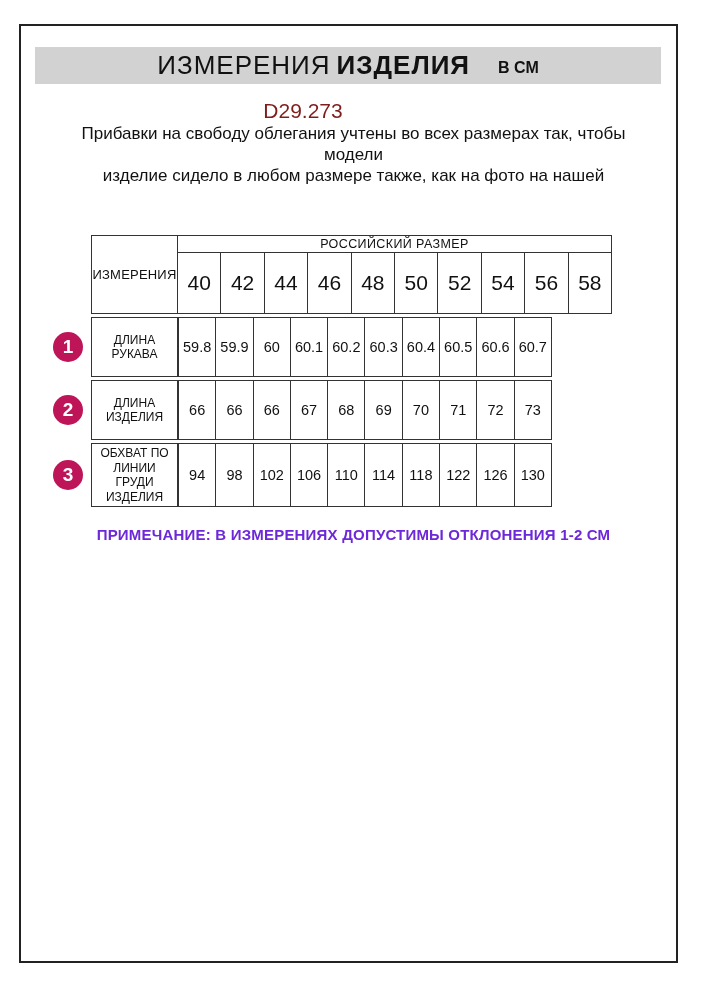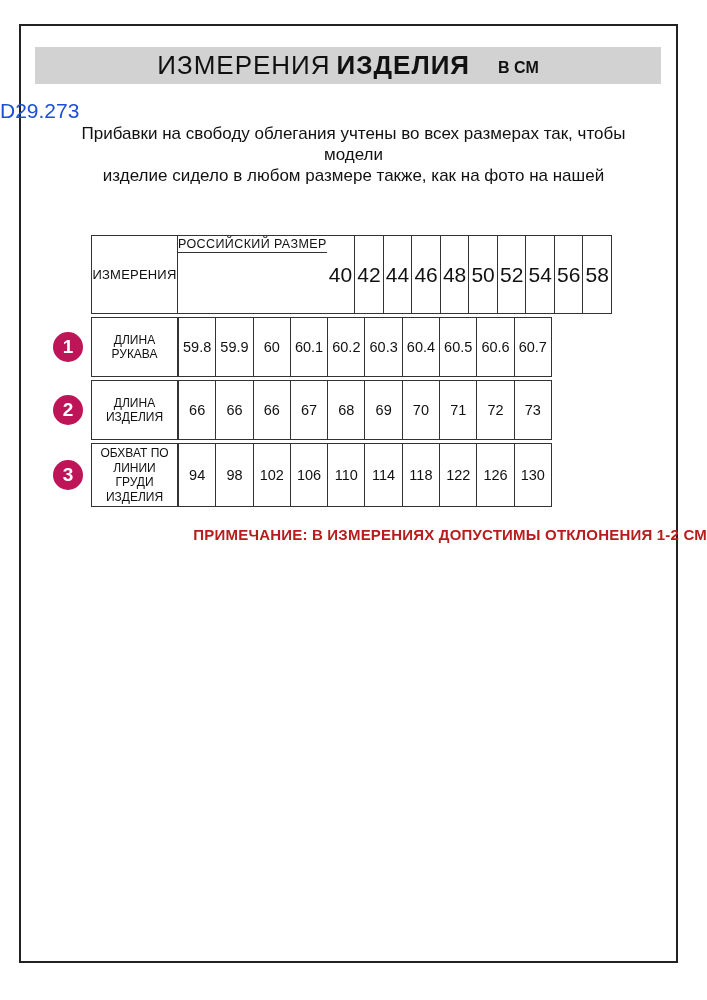--- a/index.html
+++ b/index.html
@@ -13,37 +13,37 @@
     border:2px solid #222;background:#fff;
   }
   .title-bar{
     position:absolute;left:35px;top:47px;width:626px;height:37px;
     background:#d2d2d2;display:flex;align-items:center;justify-content:center;
   }
   .title-normal{font-size:26px;font-weight:normal;letter-spacing:1px;}
   .title-bold{font-size:26px;font-weight:bold;letter-spacing:1px;margin-left:6px;}
   .title-unit{font-size:16px;font-weight:bold;margin-left:28px;position:relative;top:2px;}
   .code{
-    position:absolute;left:0;top:99px;width:606px;
-    font-size:21px;color:#1d4ed8;
+    position:absolute;left:0;top:99px;width:606px;text-align:center;
+    font-size:21px;color:#7f1d1d;
   }
   .desc{
     position:absolute;left:0;top:123px;width:707px;text-align:center;
     font-size:17px;line-height:21px;color:#111;
   }
   
   .tbl-header{
     position:absolute;left:91px;top:235px;width:521px;height:79px;
     border:1px solid #333;display:flex;background:#fff;
   }
   .corner-cell{
     width:86px;border-right:1px solid #333;display:flex;
     align-items:center;justify-content:center;font-size:13px;letter-spacing:0.2px;
   }
-  .header-right{flex:1;display:flex;flex-direction:row;}
+  .header-right{flex:1;display:flex;flex-direction:column;}
   .group-header{
     height:17px;border-bottom:1px solid #333;display:flex;
     align-items:center;justify-content:center;font-size:12.5px;letter-spacing:0.4px;
   }
   .sizes-row{flex:1;display:flex;}
   .size-cell{
     flex:1;display:flex;align-items:center;justify-content:center;
     font-size:21px;font-weight:normal;border-left:1px solid #333;
   }
   .size-cell:first-child{border-left:none;}
@@ -60,22 +60,22 @@
     flex:1;display:flex;align-items:center;justify-content:center;
     font-size:14.5px;border-left:1px solid #333;
   }
   .val-cell:first-child{border-left:none;}
   .num-badge{
     position:absolute;left:53px;width:30px;height:30px;border-radius:50%;
     display:flex;align-items:center;justify-content:center;
     color:#fff;font-size:19px;font-weight:bold;
   }
   .note{
-    position:absolute;left:0;top:526px;width:707px;text-align:right;
-    font-size:15px;font-weight:bold;letter-spacing:0.2px;color:#b91c1c;
+    position:absolute;left:0;top:526px;width:707px;text-align:center;
+    font-size:15px;font-weight:bold;letter-spacing:0.2px;color:#6d28d9;
   }
 </style>
 </head>
 <body>
 
 <div class="page">
   <div class="frame"></div>
 
   <div class="title-bar">
     <span class="title-normal">ИЗМЕРЕНИЯ</span>

